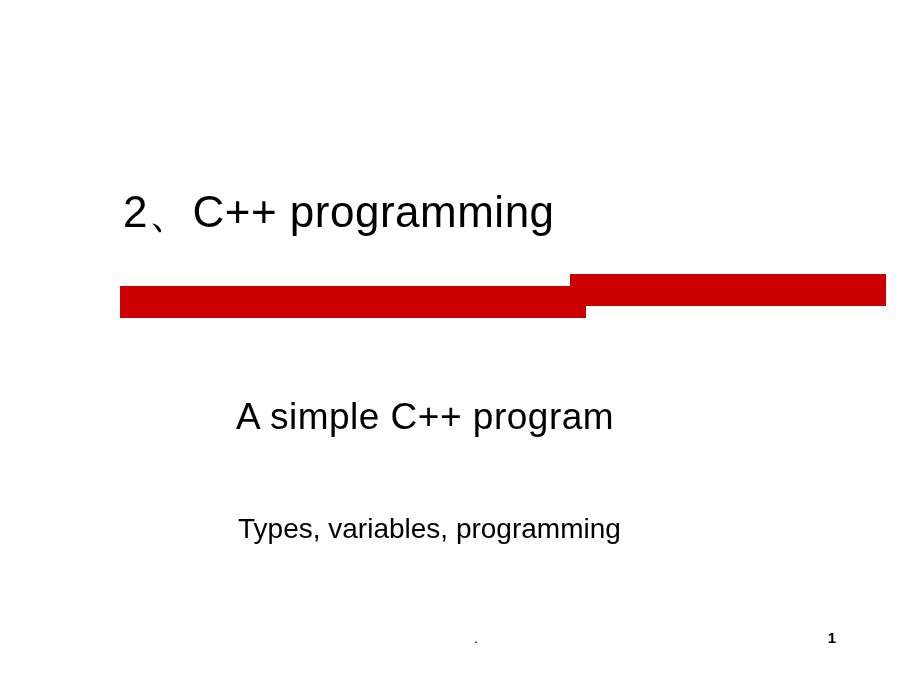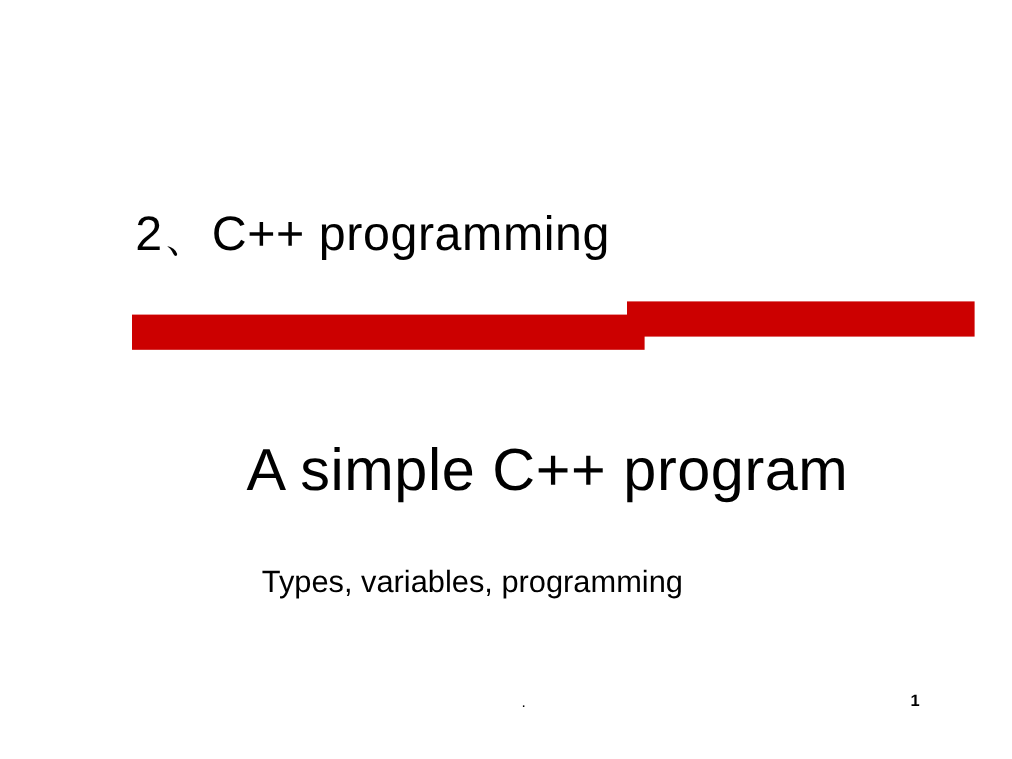--- a/index.html
+++ b/index.html
@@ -44,22 +44,22 @@
       position: absolute;
       top: 4px;
       left: 466px;
       height: 1px;
       width: 316px;
       background: #cc0000;
     }
     .subtitle {
       position: absolute;
       top: 348px;
-      left: 176px;
-      font-size: 54px;
+      left: 188px;
+      font-size: 37px;
       font-weight: normal;
       color: #000000;
       letter-spacing: 0.5px;
     }
     .subtext {
       position: absolute;
       top: 465px;
       left: 190px;
       font-size: 28px;
       font-weight: normal;

